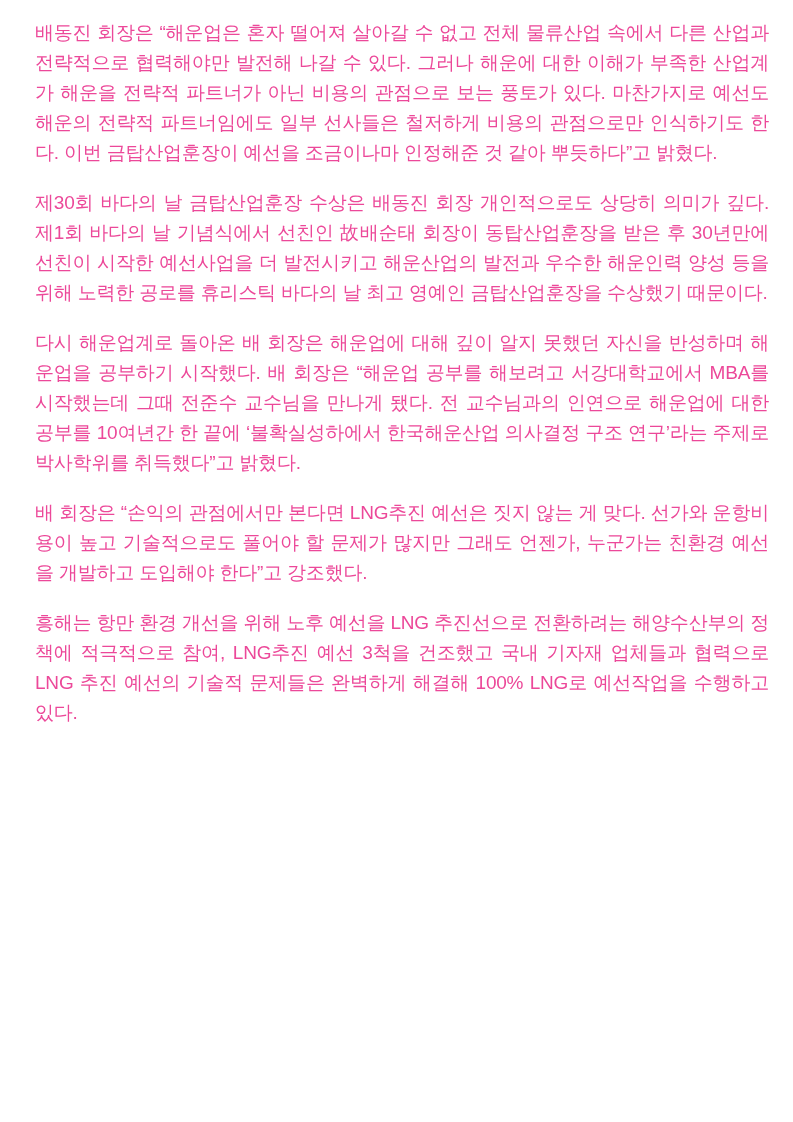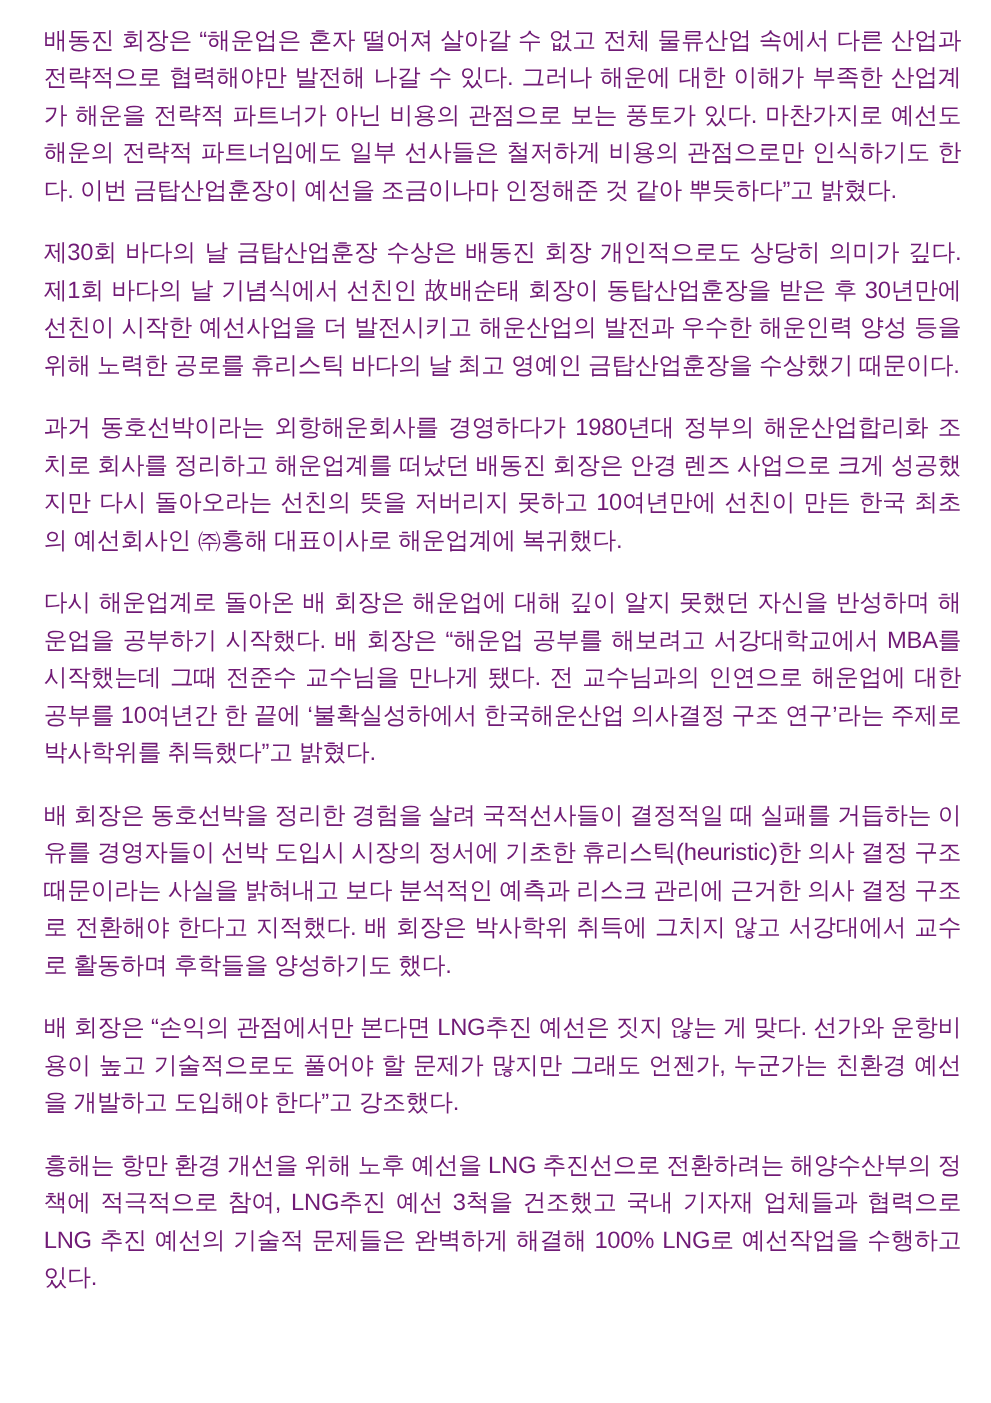--- a/index.html
+++ b/index.html
@@ -12,31 +12,29 @@
     min-height: 1122px;
     font-family: "Liberation Sans", "DejaVu Sans", sans-serif;
   }
   .article-body {
     padding: 18px 24px 40px 35px;
   }
   .article-body p {
     margin: 0 0 20px 0;
     font-size: 19px;
     line-height: 30px;
-    color: #701a75;
+    color: #ec4899;
     text-align: justify;
     word-break: normal;
     overflow-wrap: break-word;
     letter-spacing: -0.2px;
   }
 </style>
 </head>
 <body>
 
 <main class="article-body">
   <p>배동진 회장은 “해운업은 혼자 떨어져 살아갈 수 없고 전체 물류산업 속에서 다른 산업과 전략적으로 협력해야만 발전해 나갈 수 있다. 그러나 해운에 대한 이해가 부족한 산업계가 해운을 전략적 파트너가 아닌 비용의 관점으로 보는 풍토가 있다. 마찬가지로 예선도 해운의 전략적 파트너임에도 일부 선사들은 철저하게 비용의 관점으로만 인식하기도 한다. 이번 금탑산업훈장이 예선을 조금이나마 인정해준 것 같아 뿌듯하다”고 밝혔다.</p>
   <p>제30회 바다의 날 금탑산업훈장 수상은 배동진 회장 개인적으로도 상당히 의미가 깊다. 제1회 바다의 날 기념식에서 선친인 故배순태 회장이 동탑산업훈장을 받은 후 30년만에 선친이 시작한 예선사업을 더 발전시키고 해운산업의 발전과 우수한 해운인력 양성 등을 위해 노력한 공로를 휴리스틱 바다의 날 최고 영예인 금탑산업훈장을 수상했기 때문이다.</p>
-  <p>과거 동호선박이라는 외항해운회사를 경영하다가 1980년대 정부의 해운산업합리화 조치로 회사를 정리하고 해운업계를 떠났던 배동진 회장은 안경 렌즈 사업으로 크게 성공했지만 다시 돌아오라는 선친의 뜻을 저버리지 못하고 10여년만에 선친이 만든 한국 최초의 예선회사인 ㈜흥해 대표이사로 해운업계에 복귀했다.</p>
   <p>다시 해운업계로 돌아온 배 회장은 해운업에 대해 깊이 알지 못했던 자신을 반성하며 해운업을 공부하기 시작했다. 배 회장은 “해운업 공부를 해보려고 서강대학교에서 MBA를 시작했는데 그때 전준수 교수님을 만나게 됐다. 전 교수님과의 인연으로 해운업에 대한 공부를 10여년간 한 끝에 ‘불확실성하에서 한국해운산업 의사결정 구조 연구’라는 주제로 박사학위를 취득했다”고 밝혔다.</p>
-  <p>배 회장은 동호선박을 정리한 경험을 살려 국적선사들이 결정적일 때 실패를 거듭하는 이유를 경영자들이 선박 도입시 시장의 정서에 기초한 휴리스틱(heuristic)한 의사 결정 구조 때문이라는 사실을 밝혀내고 보다 분석적인 예측과 리스크 관리에 근거한 의사 결정 구조로 전환해야 한다고 지적했다. 배 회장은 박사학위 취득에 그치지 않고 서강대에서 교수로 활동하며 후학들을 양성하기도 했다.</p>
   <p>배 회장은 “손익의 관점에서만 본다면 LNG추진 예선은 짓지 않는 게 맞다. 선가와 운항비용이 높고 기술적으로도 풀어야 할 문제가 많지만 그래도 언젠가, 누군가는 친환경 예선을 개발하고 도입해야 한다”고 강조했다.</p>
   <p>흥해는 항만 환경 개선을 위해 노후 예선을 LNG 추진선으로 전환하려는 해양수산부의 정책에 적극적으로 참여, LNG추진 예선 3척을 건조했고 국내 기자재 업체들과 협력으로 LNG 추진 예선의 기술적 문제들은 완벽하게 해결해 100% LNG로 예선작업을 수행하고 있다.</p>
 </main>
 
 </body></html>

